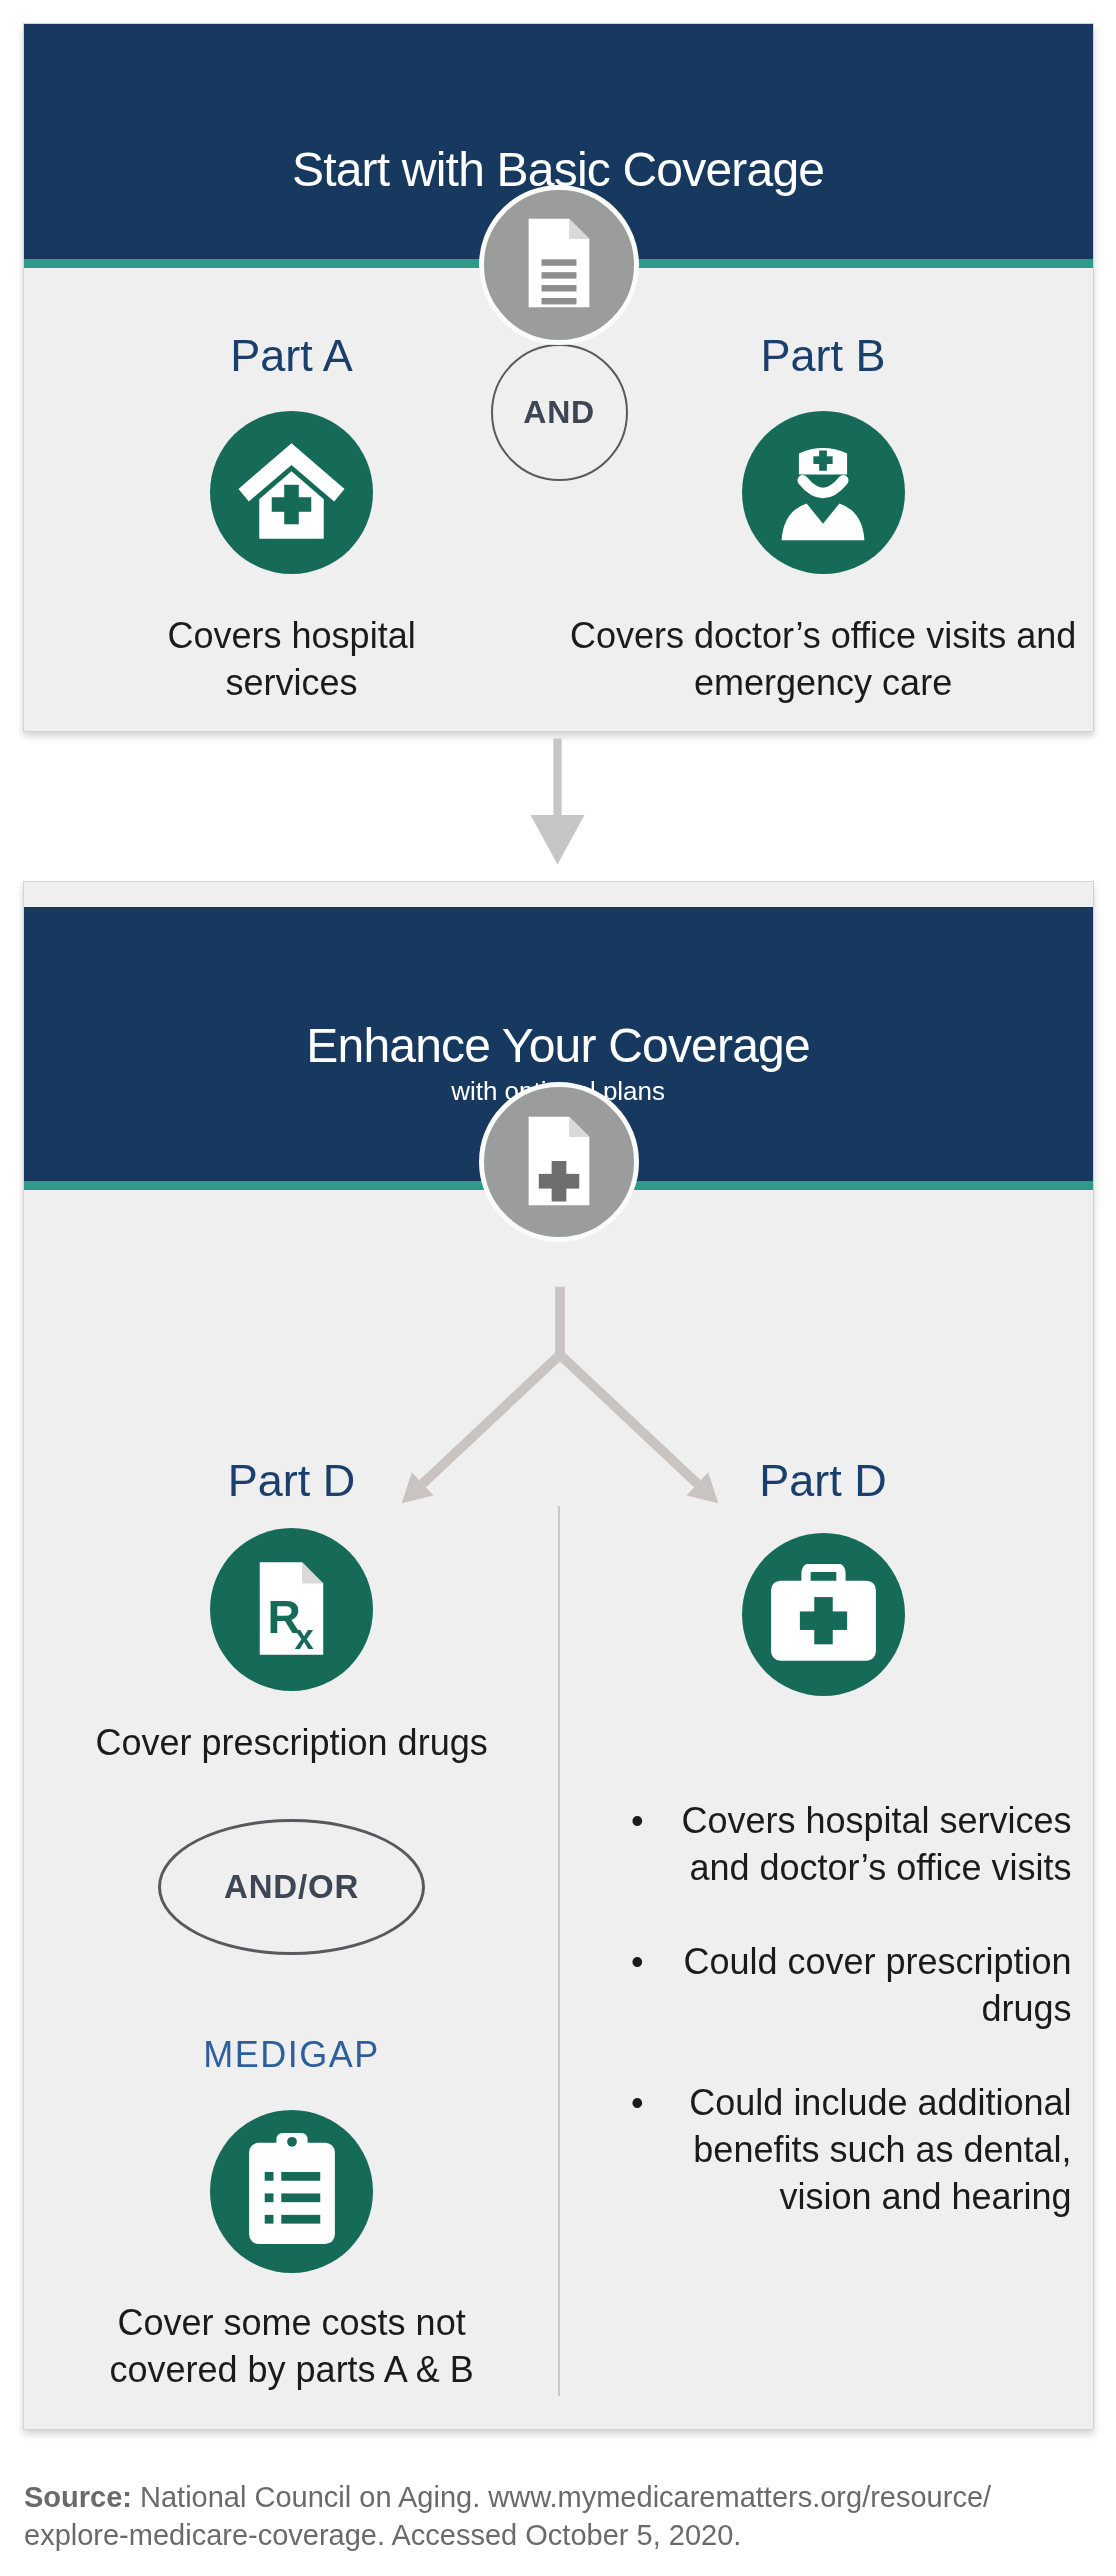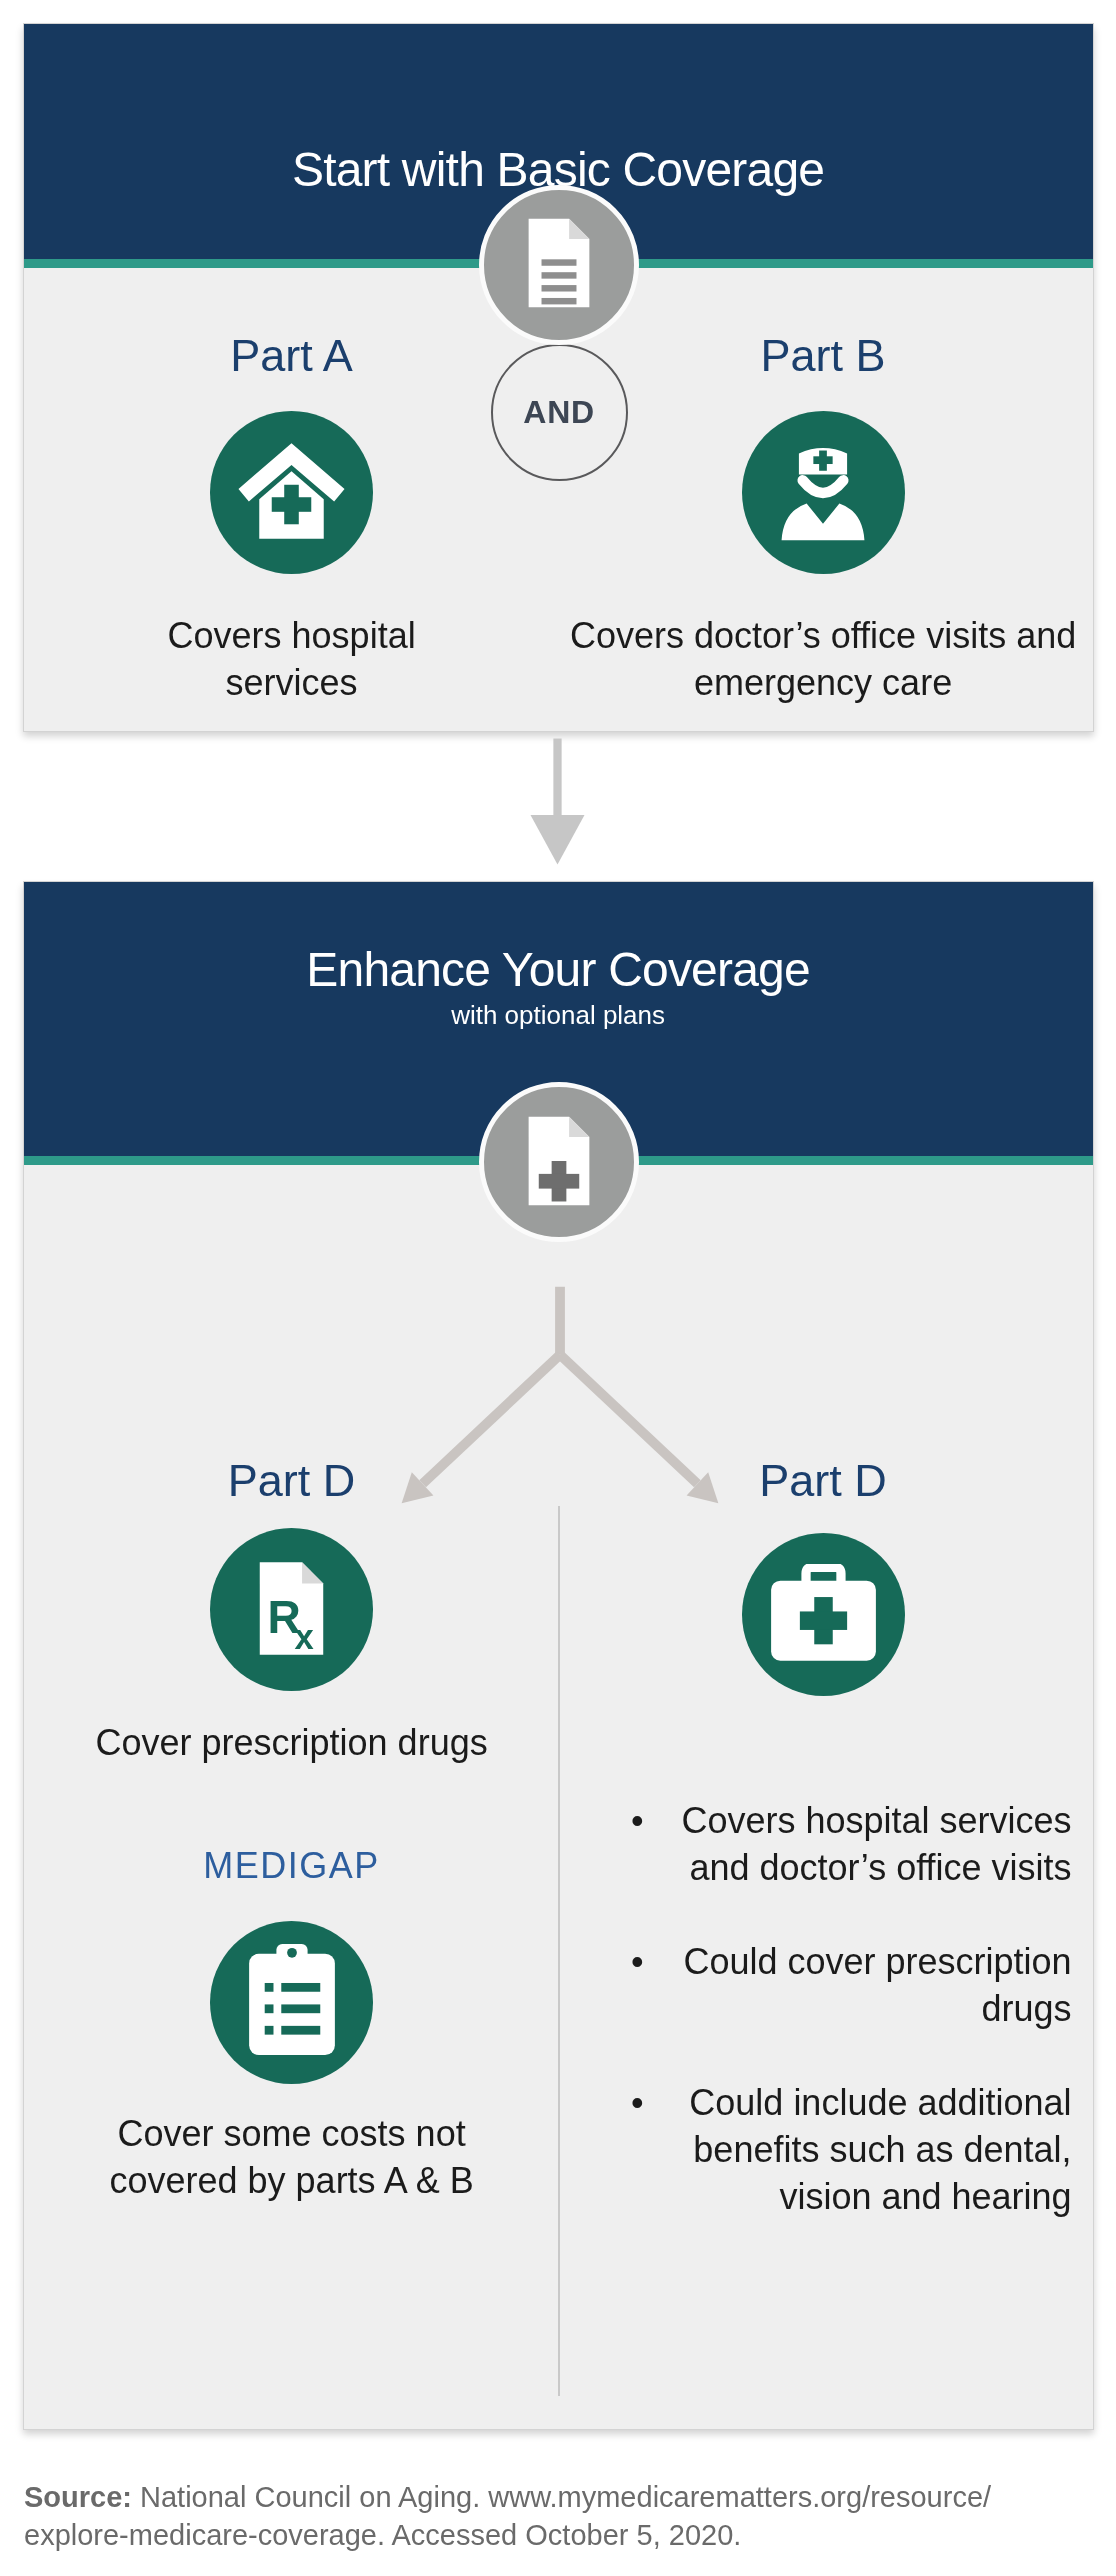--- a/index.html
+++ b/index.html
@@ -11,21 +11,21 @@
     position:absolute; left:22.6px; width:1071px; box-sizing:border-box;
     background:var(--panel_bg,#efefef);
     border:1.5px solid #d3d3d3;
     box-shadow:0 5.3px 7.5px rgba(0,0,0,.18);
   }
   .panel-1 { top:22.6px;  height:709px; }
   .panel-2 { top:881px; height:1549px; }
 
   .panel-header { background:var(--navy,#17395f); color:#ffffff; text-align:center; box-sizing:border-box; }
   .panel-1 .panel-header { height:235px; padding-top:116px; }
-  .panel-2 .panel-header { height:274px; padding-top:58px; }
+  .panel-2 .panel-header { height:274px; padding-top:109px;margin-top:25px; }
   .panel-title { font-size:48px; line-height:59px; letter-spacing:-0.8px; }
   .panel-subtitle { font-size:26px; line-height:33px; }
 
   .teal-bar { height:9px; background:var(--teal,#2e9a89); }
 
   .badge {
     position:absolute; width:160px; height:160px; border-radius:50%;
     background:var(--circle_gray,#9b9d9c); border:5.3px solid #fbfbfb; box-sizing:border-box;
     display:flex; align-items:center; justify-content:center; z-index:3;
   }
@@ -189,20 +189,23 @@
           <svg width="75" height="97" viewBox="0 0 78 100">
             <path d="M6 2 H50 L72 24 V98 H6 Z" fill="#ffffff"></path>
             <path d="M50 2 L50 24 H72 Z" fill="#d9d9d9"></path>
             <text x="14" y="76" font-family="Liberation Sans, sans-serif" font-size="48" font-weight="bold" fill="#166a58">R</text>
             <text x="42" y="92" font-family="Liberation Sans, sans-serif" font-size="36" font-weight="bold" fill="#166a58">x</text>
           </svg>
         </span>
       </div>
       <div class="desc desc-rx">Cover prescription drugs</div>
 
+      <div class="ellipse">
+        <span>AND/OR</span>
+      </div>
 
       <div class="medigap-label">MEDIGAP</div>
       <div class="icon-circle medigap-circle">
         <span>
           <svg width="94" height="115" viewBox="0 0 96 118">
             <rect x="4" y="10" width="88" height="104" rx="10" fill="#ffffff"></rect>
             <rect x="32" y="0" width="32" height="22" rx="6" fill="#ffffff"></rect>
             <circle cx="48" cy="9" r="5" fill="#166a58"></circle>
             <rect x="20" y="40" width="9" height="9" fill="#166a58"></rect>
             <rect x="37" y="40" width="40" height="9" fill="#166a58"></rect>

